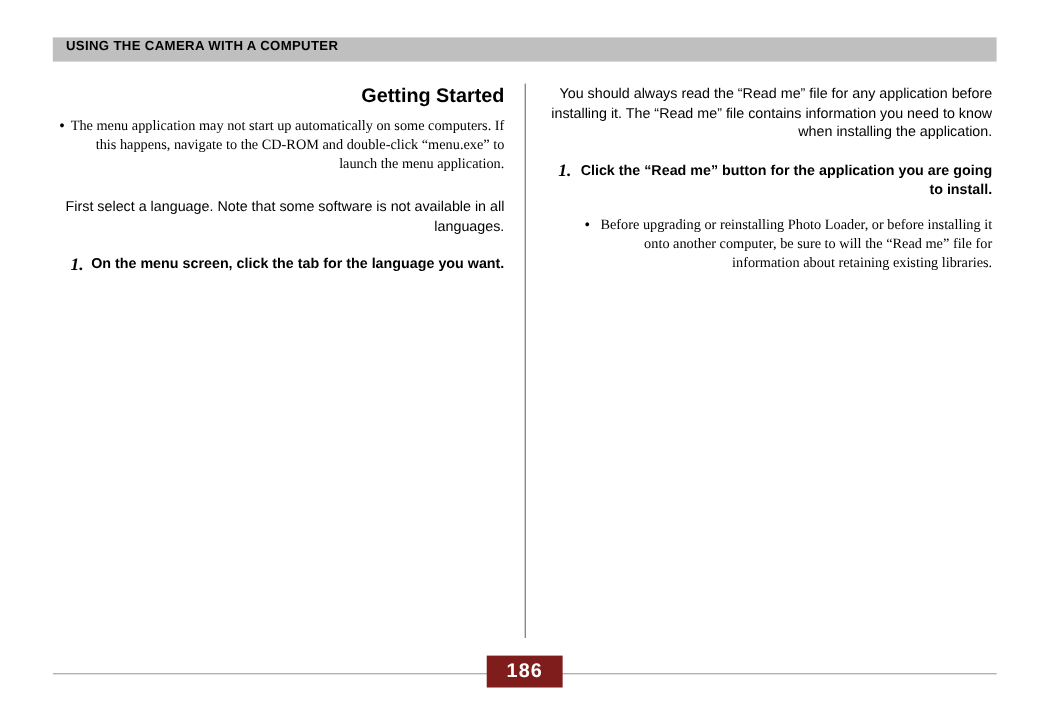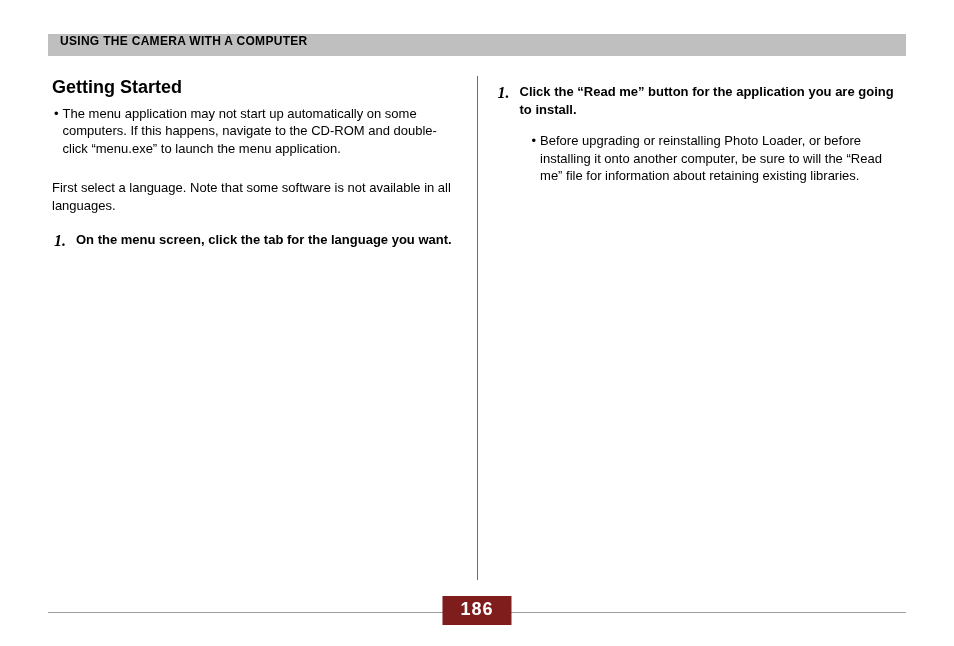--- a/index.html
+++ b/index.html
@@ -26,20 +26,21 @@
     font-size: 12px;
     letter-spacing: 0.3px;
   }
   .content {
     position: absolute;
     top: 76px;
     left: 48px;
     right: 48px;
     bottom: 56px;
     display: flex;
+    text-align: right;
   }
   .col {
     width: 50%;
     padding: 0 18px;
     font-size: 13px;
     line-height: 1.35;
   }
   .col-left { padding-left: 4px; }
   .col-right { padding-right: 4px; }
   .divider {
@@ -53,21 +54,21 @@
     font-weight: bold;
     margin-bottom: 6px;
     line-height: 1.25;
   }
   .para { margin-bottom: 16px; }
   .bullet {
     display: flex;
     margin-bottom: 14px;
   }
   .bullet .dot { padding: 0 4px 0 2px; }
-  .bullet .txt { flex: 1; }
+  .bullet .txt { flex: 1; font-family: Liberation Serif, serif; }
   .numstep {
     display: flex;
     font-weight: bold;
     margin-top: 6px;
     margin-bottom: 14px;
   }
   .numstep .num {
     font-style: italic;
     font-size: 16px;
     font-family: Georgia, 'Times New Roman', serif;
@@ -136,20 +137,21 @@
     <p class="para">First select a language. Note that some software is not available in all languages.</p>
     <div class="numstep">
       <span class="num">1.</span>
       <span class="steptxt">On the menu screen, click the tab for the language you want.</span>
     </div>
   </div>
 
   <div class="divider"></div>
 
   <div class="col col-right">
+    <p class="para">You should always read the “Read me” file for any application before installing it. The “Read me” file contains information you need to know when installing the application.</p>
     <div class="numstep">
       <span class="num">1.</span>
       <span class="steptxt">Click the “Read me” button for the application you are going to install.</span>
     </div>
 
 
     <div class="imp-bullets">
       <div class="bullet">
         <span class="dot">•</span>
         <span class="txt">Before upgrading or reinstalling Photo Loader, or before installing it onto another computer, be sure to will the “Read me” file for information about retaining existing libraries.</span>

